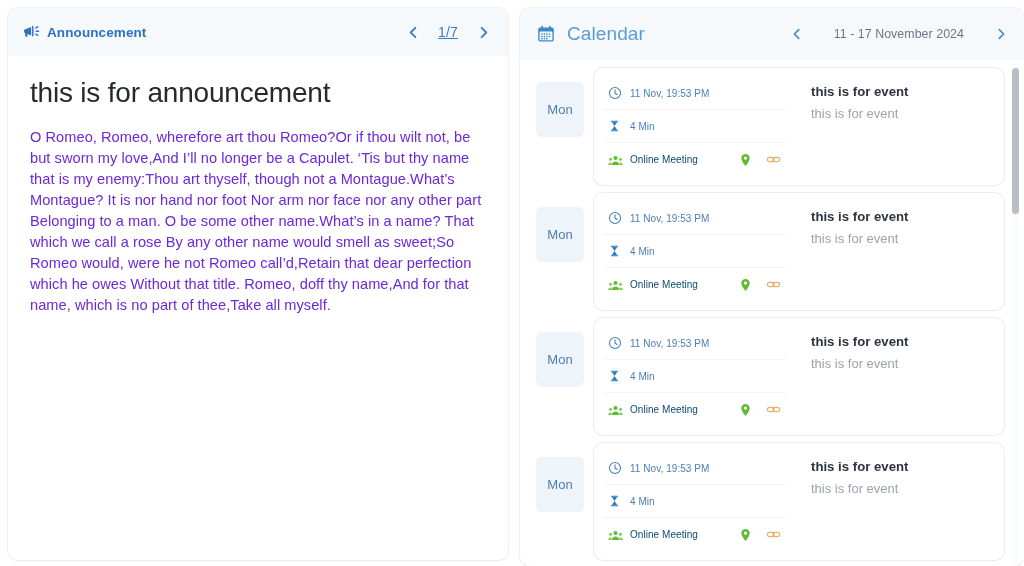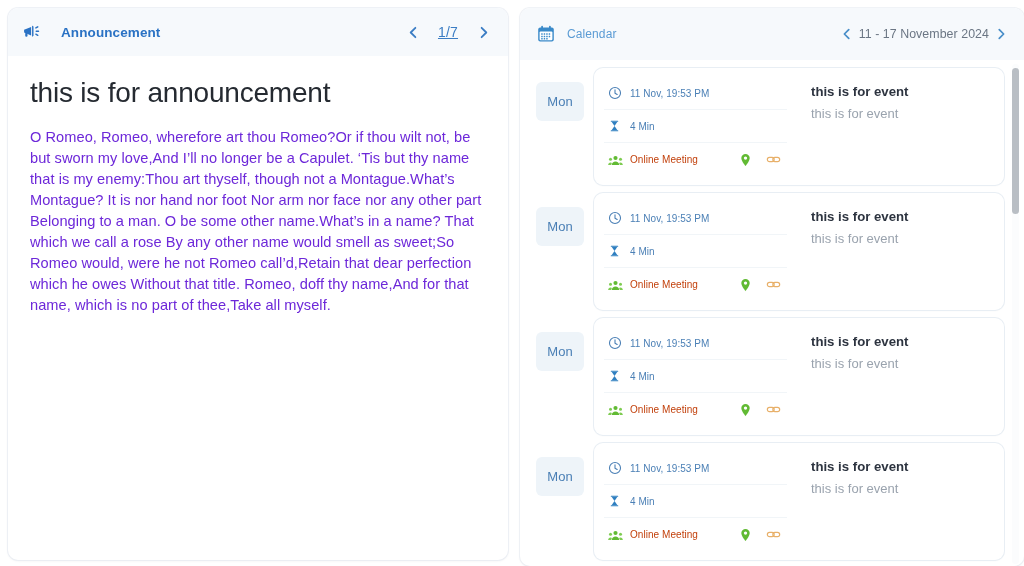--- a/index.html
+++ b/index.html
@@ -40,21 +40,21 @@
     background: #f6f9fc;
     display: flex;
     align-items: center;
     padding: 0 16px 0 14px;
     border-radius: 10px 10px 0 0;
   }
 
   .ann-header-left {
     display: flex;
     align-items: center;
-    gap: 20px;
+    gap: 6px;
   }
 
   .megaphone-icon {
     width: 19px;
     height: 19px;
     display: block;
     flex: 0 0 auto;
   }
 
   .ann-title {
@@ -132,30 +132,30 @@
     padding: 0 14px 0 16px;
     border-radius: 10px 10px 0 0;
   }
 
   .cal-header-left { display: flex; align-items: center; gap: 11px; }
 
   .calendar-icon { width: 20px; height: 20px; display: block; flex: 0 0 auto; }
 
   .cal-title {
     color: #5a9bd4;
-    font-size: 12px;
+    font-size: 19px;
     font-weight: 500;
     letter-spacing: .1px;
   }
 
   .cal-pager {
     margin-left: auto;
     display: flex;
     align-items: center;
-    gap: 3px;
+    gap: 28px;
   }
 
   .cal-range {
     color: #6b7684;
     font-size: 12.4px;
     font-weight: 500;
     white-space: nowrap;
     letter-spacing: .05px;
   }
 
@@ -177,21 +177,21 @@
     flex: 0 0 auto;
     width: 48px;
     margin-top: 14px;
     margin-left: 8px;
     text-align: center;
     background: #eef4f9;
     color: #4a7fb5;
     font-size: 13px;
     font-weight: 500;
     border-radius: 6px;
-    padding: 12px 0;
+    padding: 20px 0;
   }
 
   .event-card {
     flex: 1 1 auto;
     margin-left: 10px;
     background: #ffffff;
     border-radius: 9px;
     box-shadow: 0 0 0 1px rgba(230,236,243,.9), 0 1px 2px rgba(15,23,42,.04);
     display: flex;
     padding: 9px 10px 9px 10px;
@@ -215,21 +215,21 @@
 
   .meta-row .mi { width: 14px; height: 14px; flex: 0 0 auto; display: block; }
 
   .meta-text {
     font-size: 10px;
     color: #4a7fb5;
     font-weight: 400;
     white-space: nowrap;
     letter-spacing: .05px;
   }
-  .meta-text.green { color: #c2410c; }
+  .meta-text.green { color: #0c4a6e; }
 
   .meta-spacer { flex: 1 1 auto; }
 
   .pin-icon { width: 13px; height: 14px; display: block; flex: 0 0 auto; }
   .link-icon { width: 15px; height: 15px; display: block; flex: 0 0 auto; margin-left: 6px; }
 
   .event-info {
     flex: 1 1 auto;
     padding: 6px 0 0 24px;
   }

